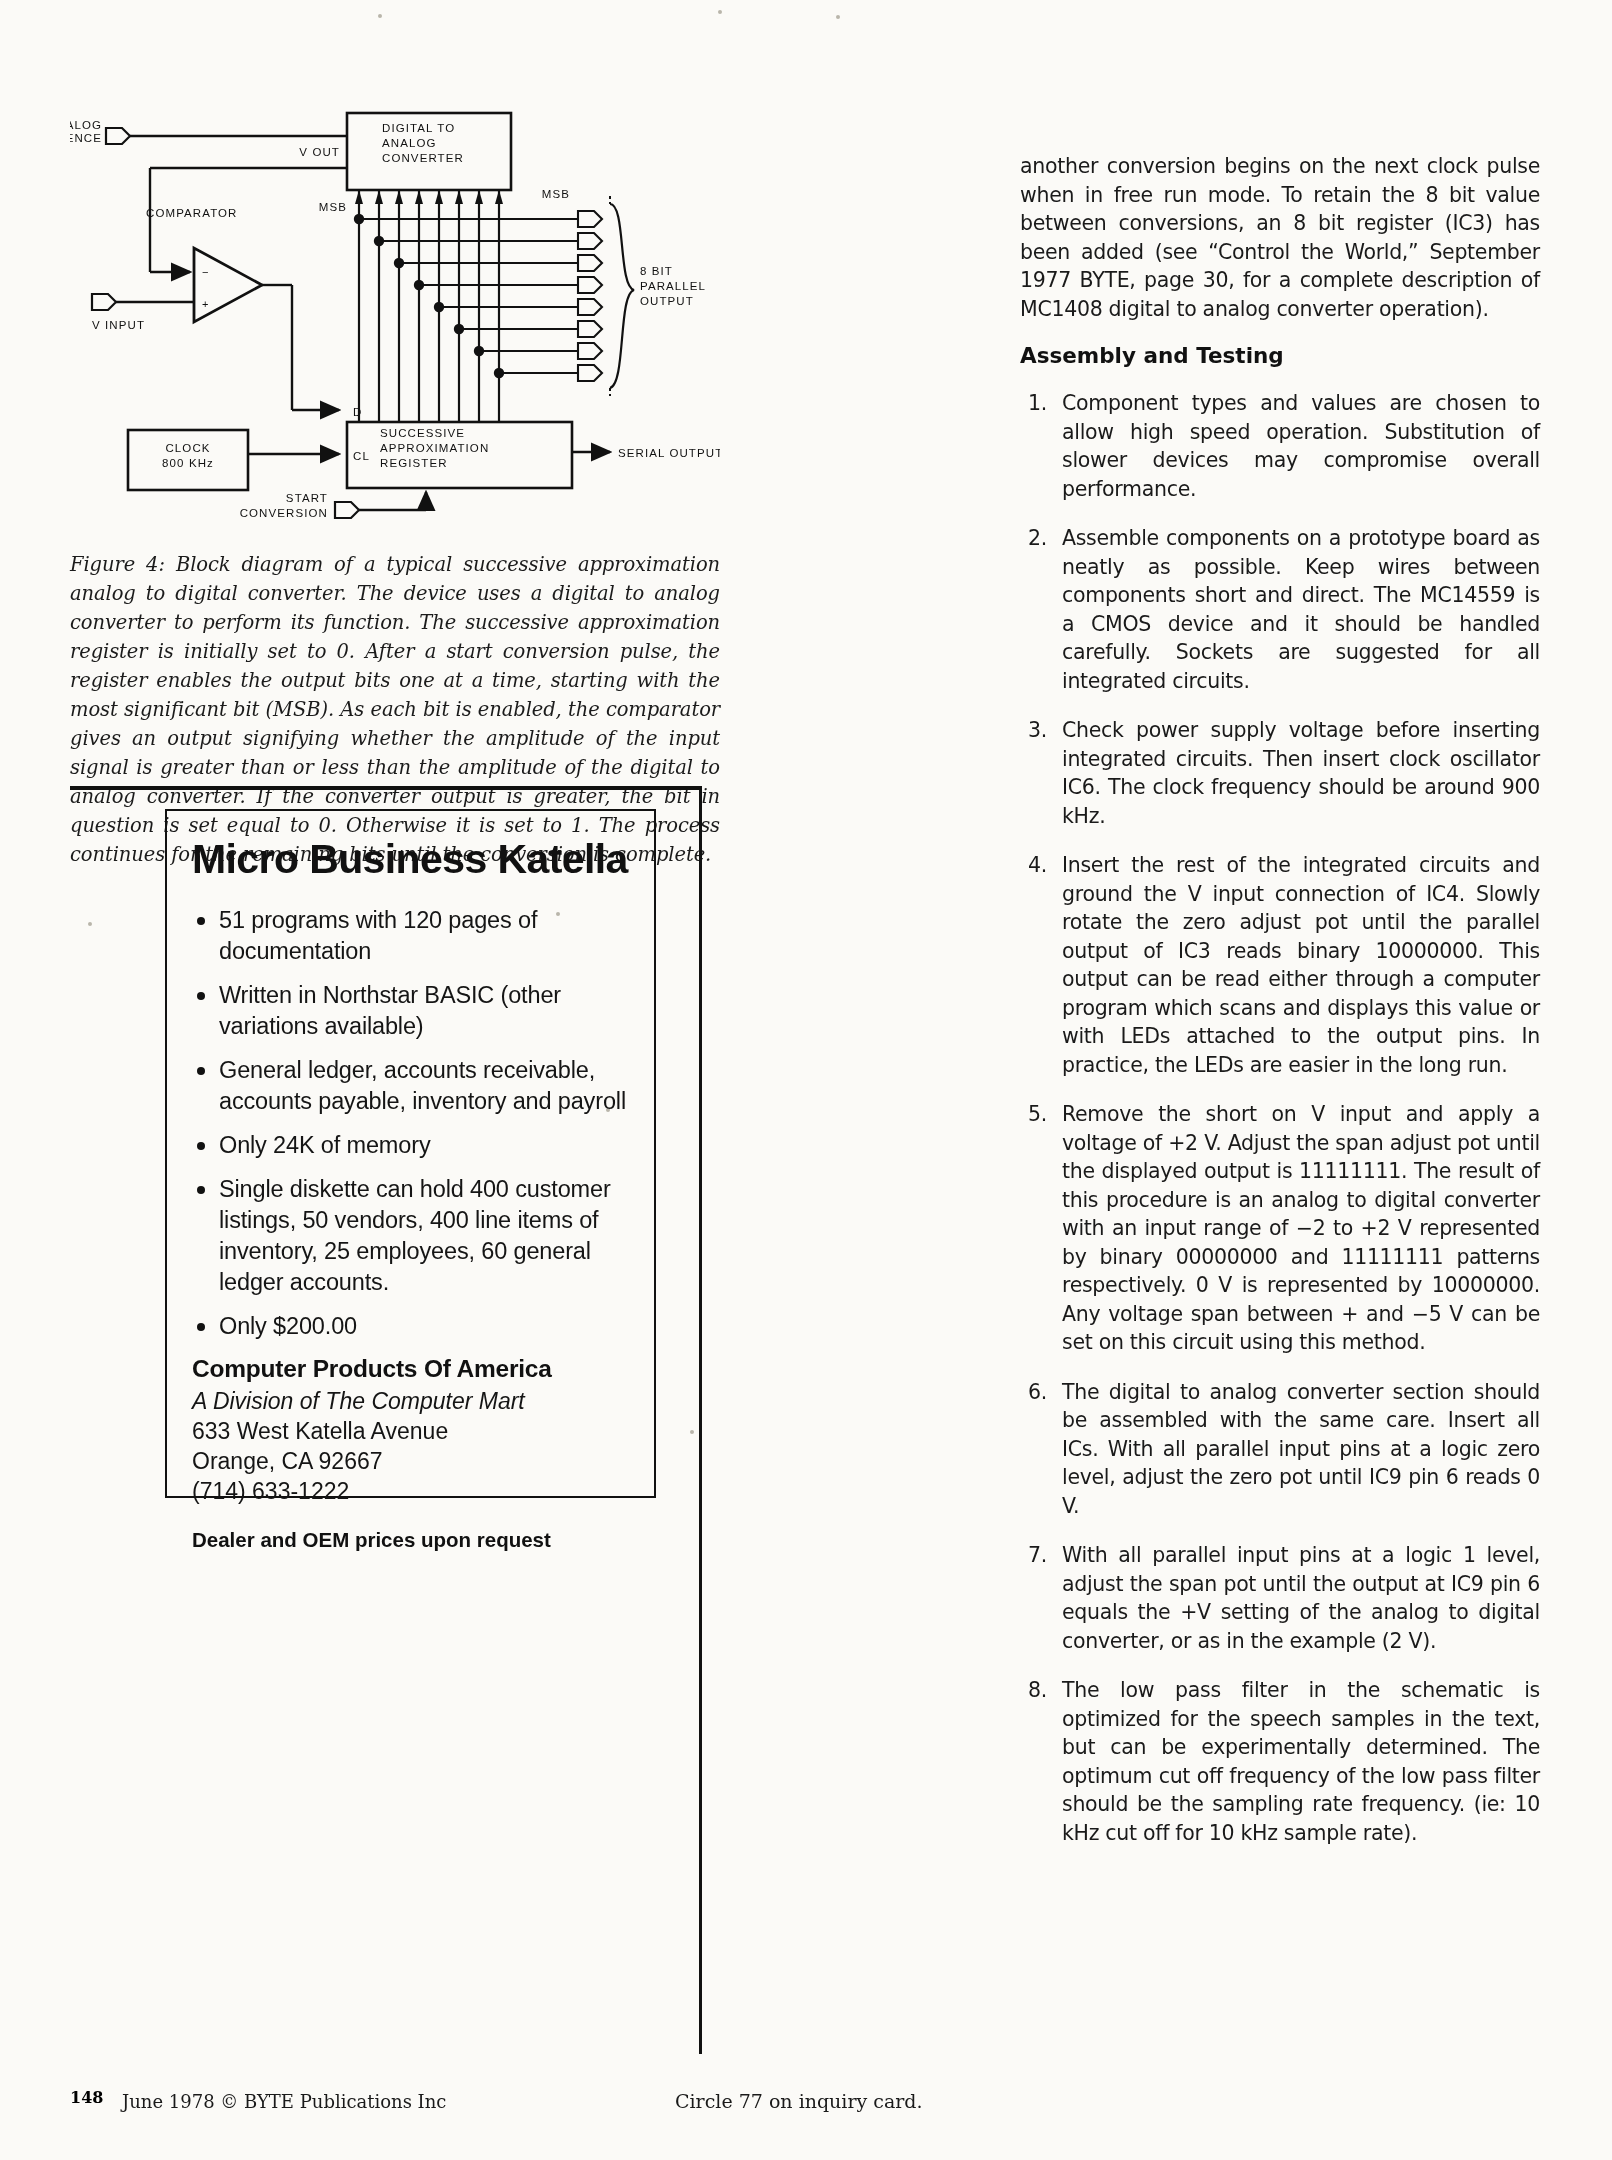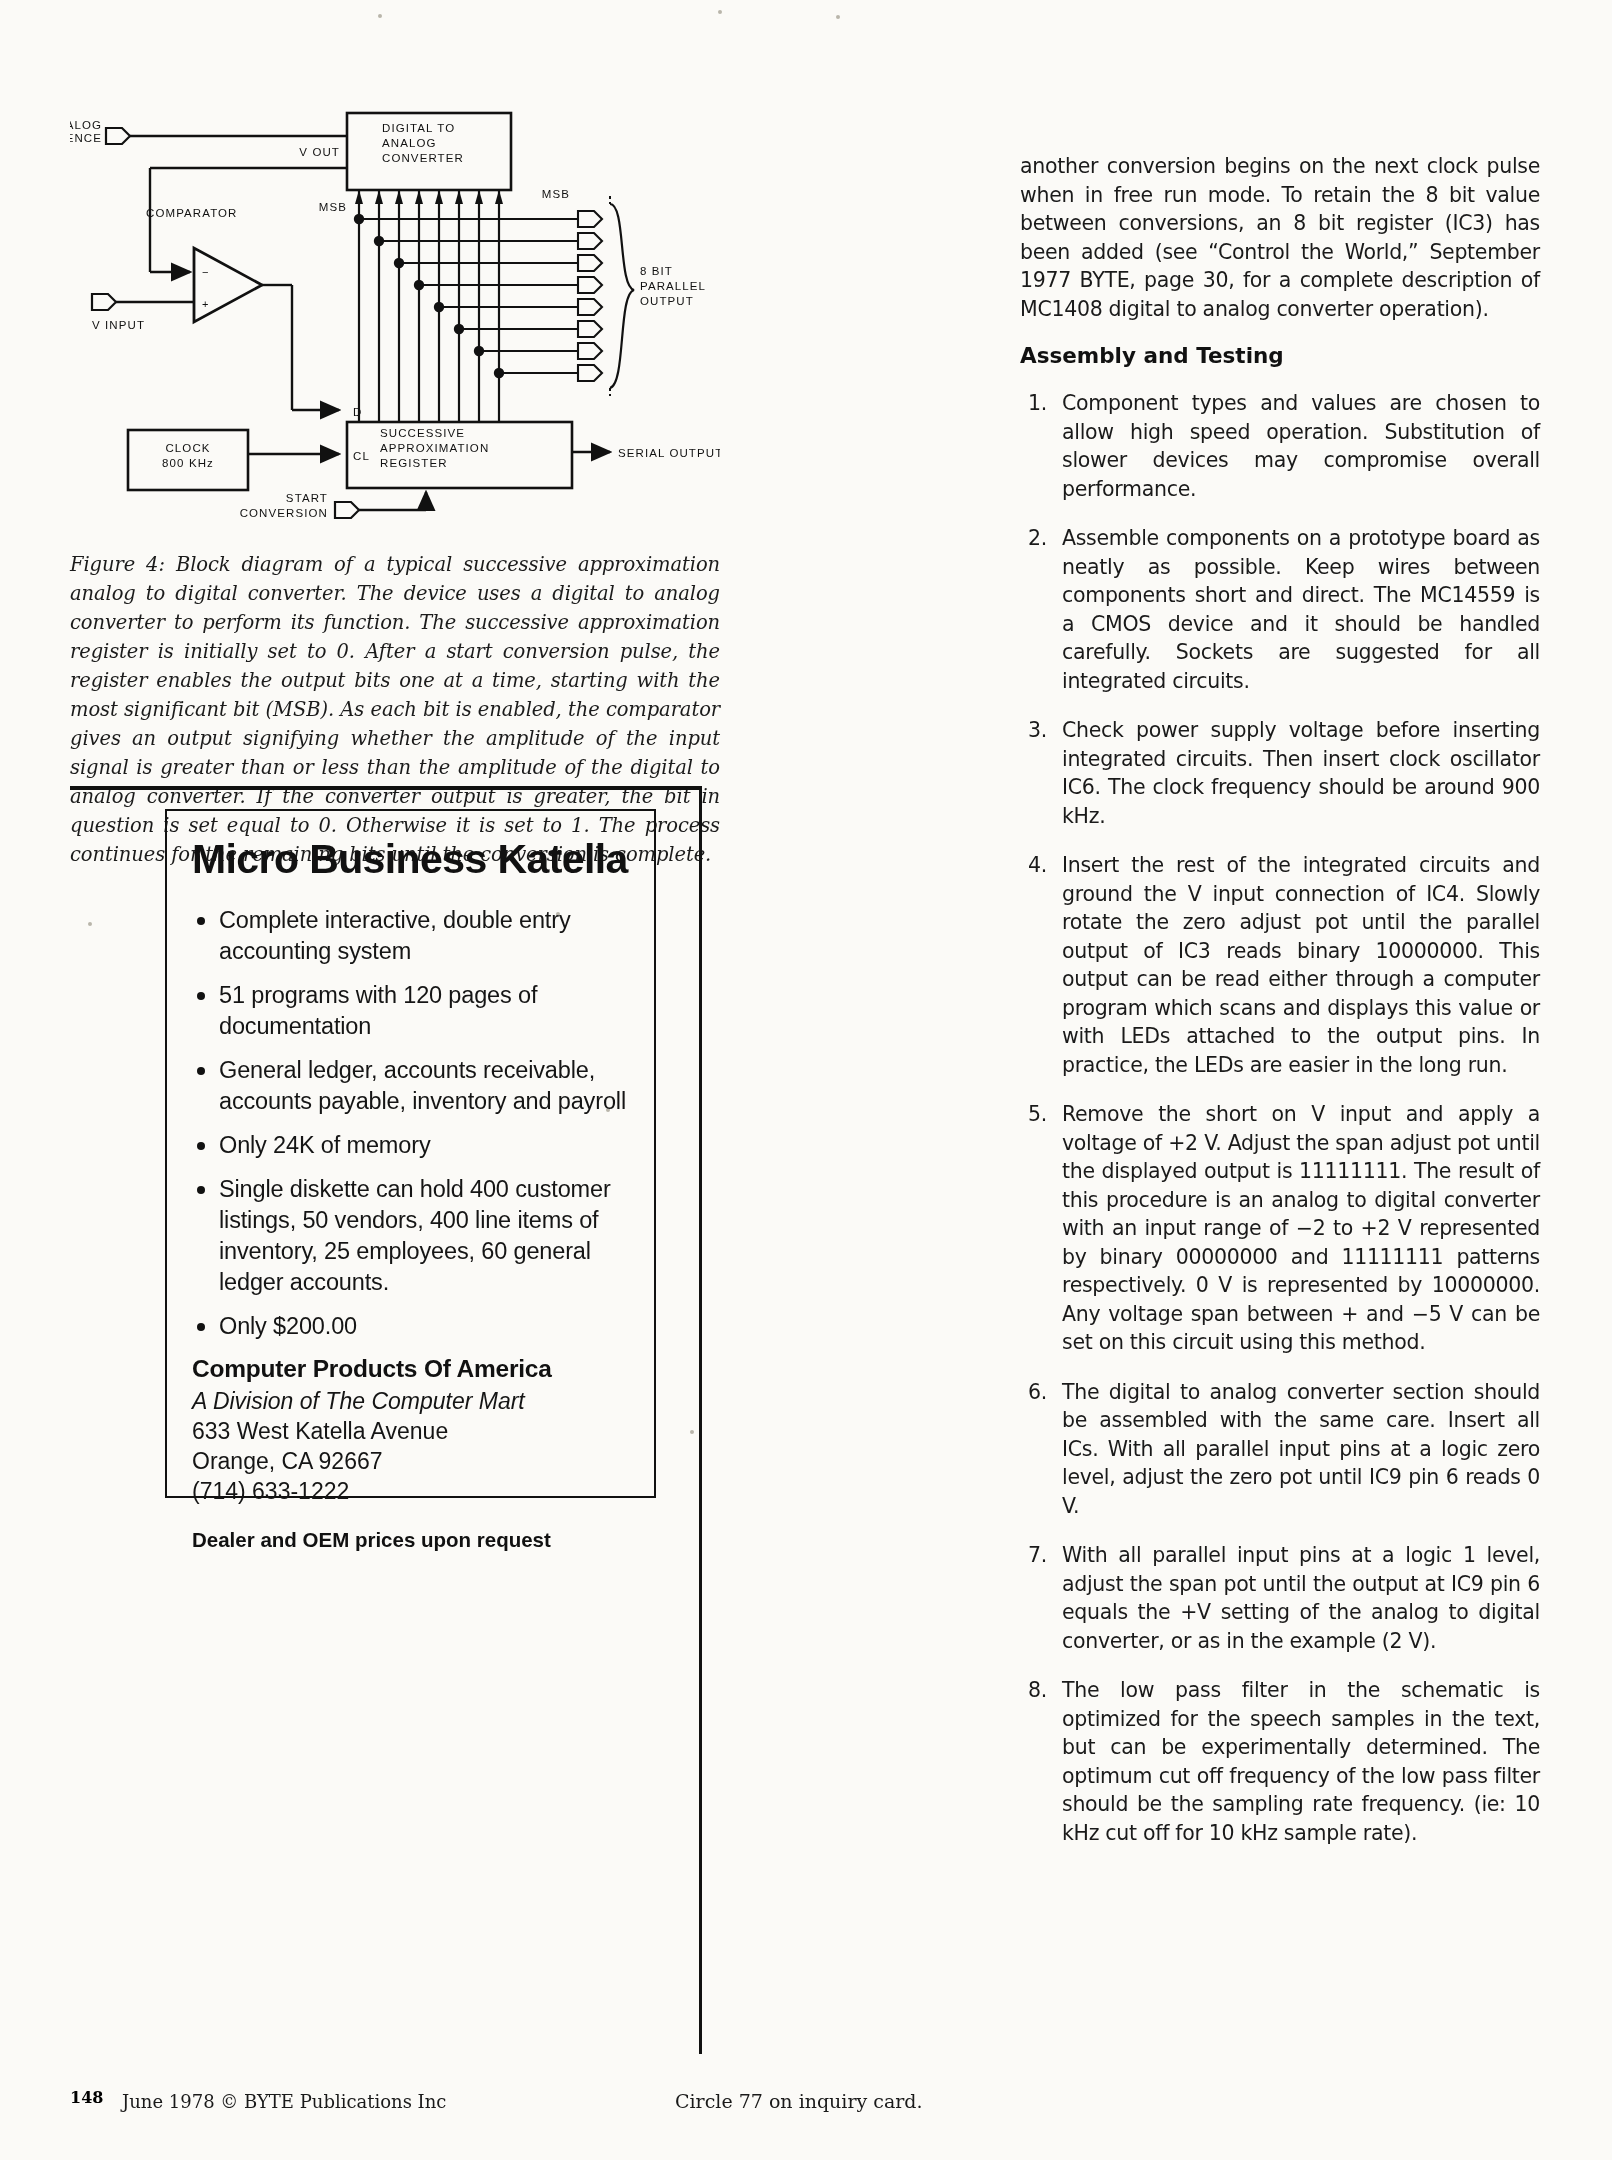--- a/index.html
+++ b/index.html
@@ -287,22 +287,22 @@
 
   <div class="ad-zone">
     <div class="ad-rule-top"></div>
     <div class="ad-rule-right"></div>
 
     <div class="ad-inner"></div>
 
     <div class="ad-content">
       <div class="ad-title">Micro Business Katella</div>
       <ul class="ad-list">
-        <li>Complete interactive, double entry accounting system</li>
         <li>51 programs with 120 pages of documentation</li>
+        <li>Written in Northstar BASIC (other variations available)</li>
         <li>General ledger, accounts receivable, accounts payable, inventory and payroll</li>
         <li>Only 24K of memory</li>
         <li>Single diskette can hold 400 customer listings, 50 vendors, 400 line items of inventory, 25 employees, 60 general ledger accounts.</li>
         <li>Only $200.00</li>
       </ul>
       <div class="ad-company">Computer Products Of America</div>
       <div class="ad-division">A Division of The Computer Mart</div>
       <div class="ad-addr">633 West Katella Avenue</div>
       <div class="ad-addr">Orange, CA 92667</div>
       <div class="ad-addr">(714) 633-1222</div>

